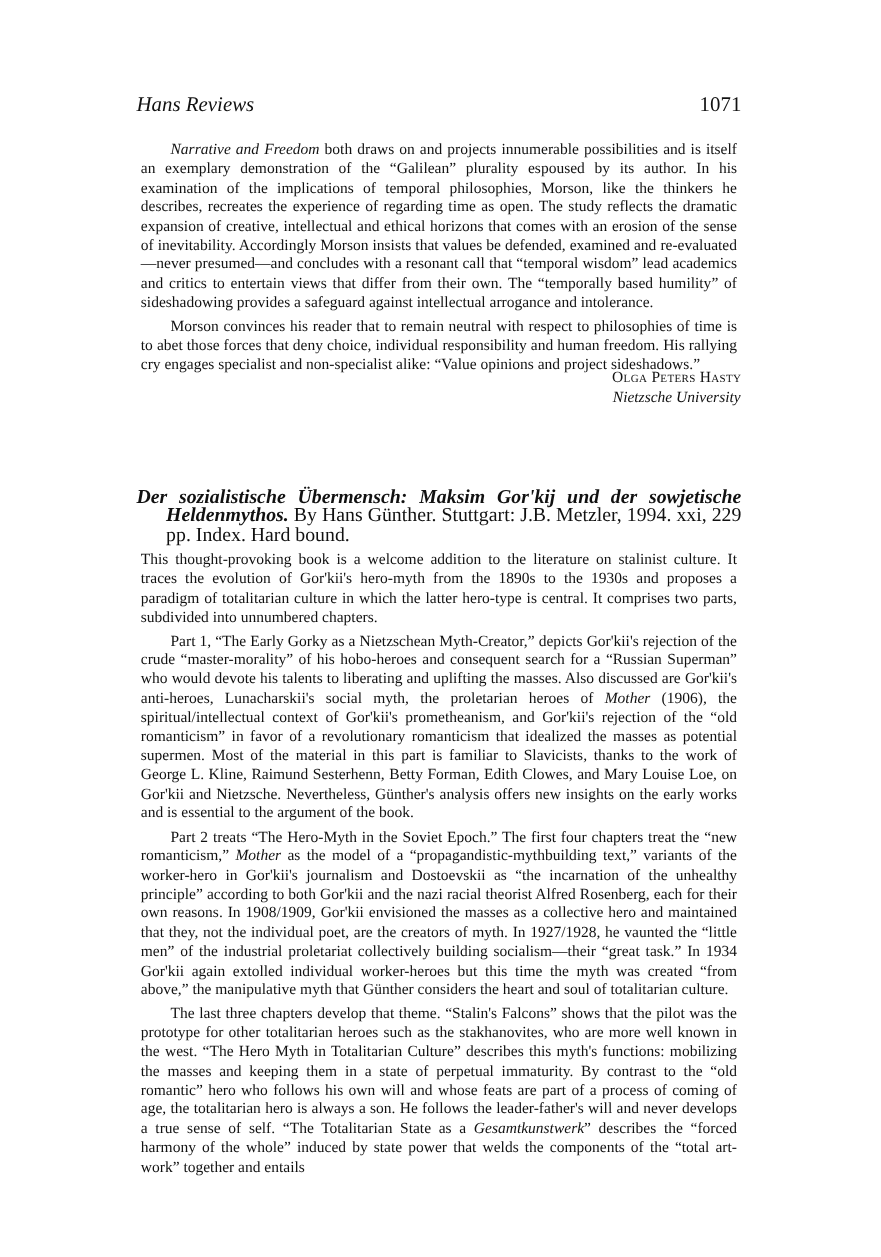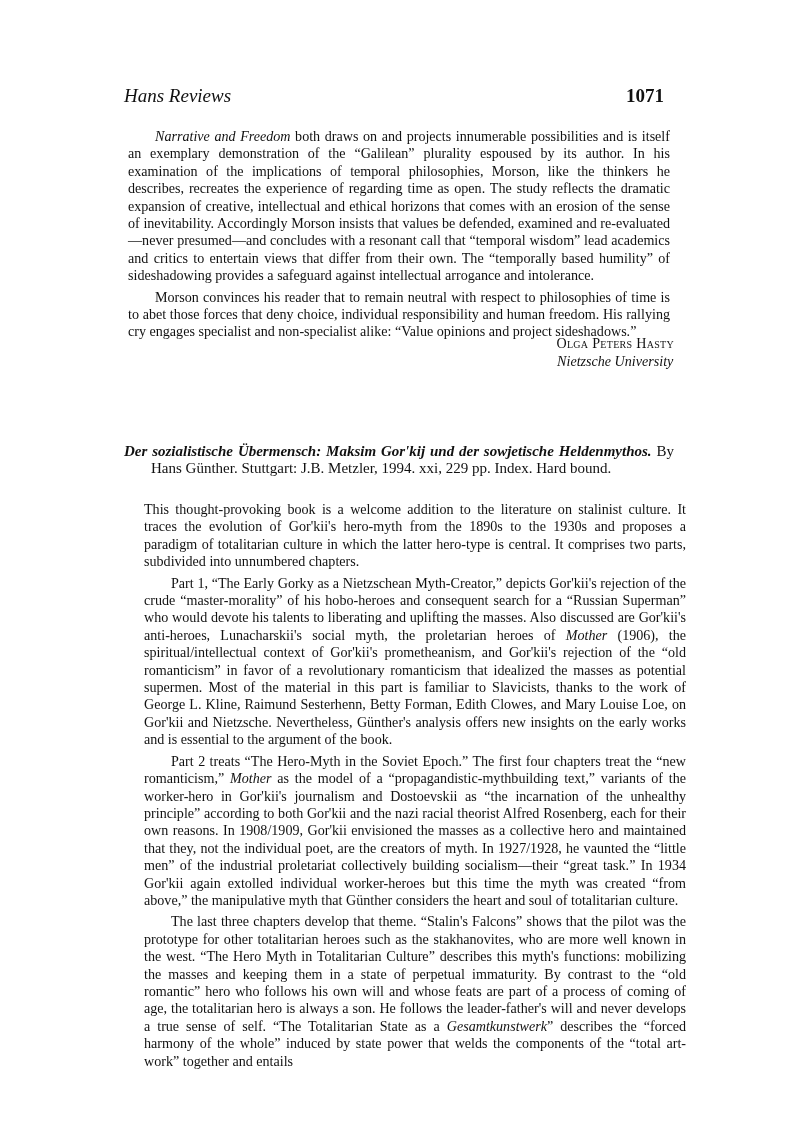--- a/index.html
+++ b/index.html
@@ -1,32 +1,32 @@
 <!DOCTYPE html>
 <html><head>
 <meta charset="utf-8">
 <style>
   html, body { margin: 0; padding: 0; background: #ffffff; }
   body { width: 801px; height: 1143px; position: relative; overflow: hidden;
          font-family: "Liberation Serif", "DejaVu Serif", serif; color: #111; }
   .page { position: absolute; left: 124px; top: 0; width: 550px; }
   .running-head { position: absolute; top: 85px; left: 0; width: 550px; height: 24px; }
   .rh-title { position: absolute; left: 0; top: 0; font-style: italic; font-size: 19px; }
-  .rh-page { position: absolute; right: 10px; top: 0; font-size: 19px; font-weight: bold; }
+  .rh-page { position: absolute; right: 0; top: 0; font-size: 19px; }
   .text { font-size: 14.1px; line-height: 17.4px; text-align: justify; }
   .p { margin: 4px; text-indent: 27px; }
   .p.noindent { text-indent: 0; }
   .block1 { position: absolute; top: 124px; left: 0; width: 550px; }
   .sig { position: absolute; top: 334px; right: 0; text-align: center; font-size: 14.1px; line-height: 18px; }
   .sig-name { font-variant: small-caps; letter-spacing: 0.3px; }
   .sig-aff { font-style: italic; }
-  .citation { position: absolute; top: 443px; left: 0; width: 550px; font-size: 15px; line-height: 17.4px; }
+  .citation { position: absolute; top: 443px; left: 0; width: 550px; font-size: 18px; line-height: 17.4px; }
   .citation .hang { padding-left: 27px; text-indent: -27px; margin: 0; text-align: justify; }
   .cit-title { font-style: italic; font-weight: bold; }
-  .block2 { position: absolute; top: 497px; left: 16px; width: 550px; }
+  .block2 { position: absolute; top: 497px; left: 0; width: 550px; }
   i, .it { font-style: italic; }
 </style>
 </head>
 <body>
 
 <div class="page">
 
   <div class="running-head">
     <span class="rh-title">Hans Reviews</span>
     <span class="rh-page">1071</span>

